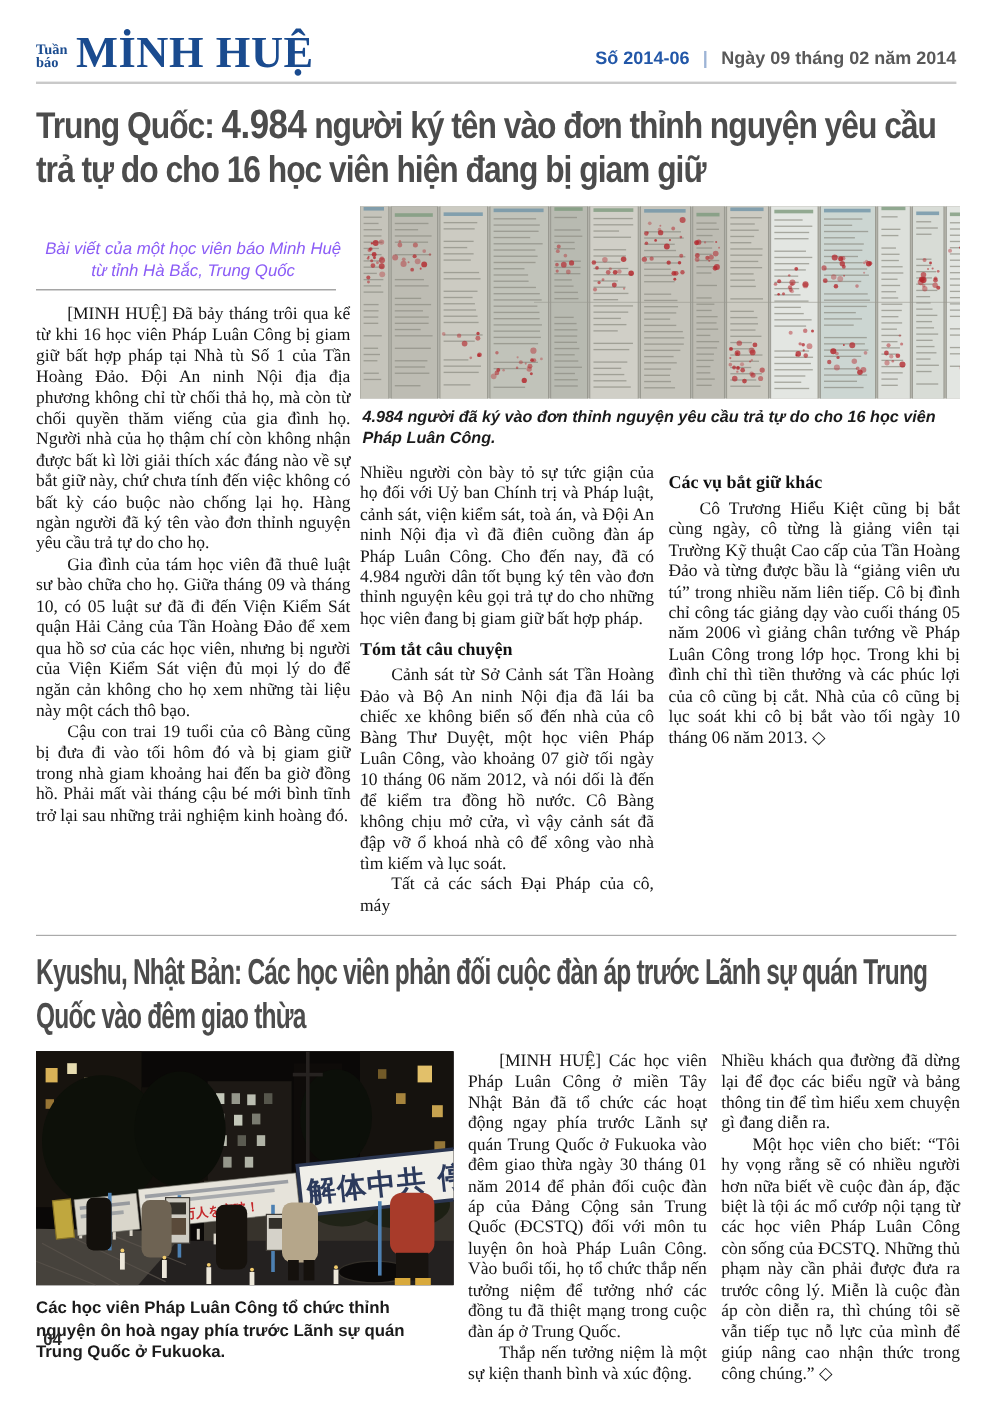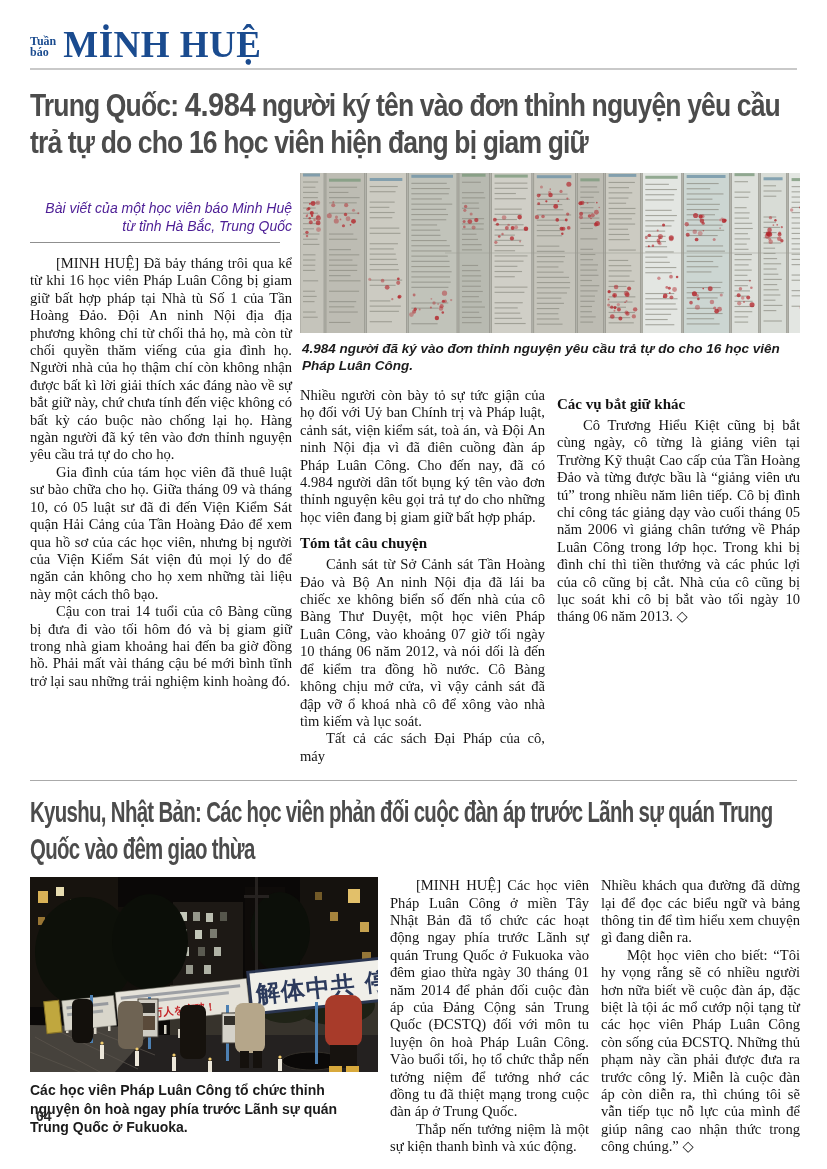--- a/index.html
+++ b/index.html
@@ -26,21 +26,21 @@
              line-height:37px;letter-spacing:-1px;color:#4c4c4c;}
   
   p{margin:0;text-align:justify;font-size:14.6px;line-height:17.4px;}
   .ind{text-indent:26px;}
   h3.sub{font-family:"Liberation Serif",serif;font-weight:700;font-size:15px;
          margin:9px 0 4px;color:#111;}
   .a1{display:flex;margin-left:30px;}
   .a1-col1{width:262px;margin-right:8px;}
   .a1-right{width:500px;}
   .byline{margin-top:26px;font-family:"Liberation Sans",sans-serif;font-style:italic;
-          font-size:14px;line-height:18px;color:#4c1d95;text-align:right;}
+          font-size:14px;line-height:18px;color:#8b5cf6;text-align:center;}
   .byline-rule{height:1px;background:#8f8f8f;margin:7px 0 12px;width:250px;}
   figure{margin:0;}
   .photo1{display:block;width:500px;height:160px;background:#b2b2aa;}
   .cap1{font-family:"Liberation Sans",sans-serif;font-style:italic;font-weight:700;
         font-size:13.5px;line-height:17px;color:#1b1b1b;margin:7px 0 0 2px;}
   .a1-cols{display:flex;margin-top:13px;}
   .a1-col2{width:245px;margin-right:12px;}
   .a1-col3{width:243px;}
   .section-rule{height:1px;background:#aaaaaa;margin:15px 30px 0;}
   .a2{display:flex;margin-left:30px;}
@@ -61,34 +61,39 @@
 <div class="page">
 
   <div class="masthead">
     <div class="logo">
       <div class="logo-stack">
         <span>Tuần</span>
         <span>báo</span>
       </div>
       <div class="logo-title">MİNH HUỆ</div>
     </div>
+    <div class="issue-info">
+      <span class="issue">Số 2014-06</span>
+      <span class="sep">|</span>
+      <span class="date">Ngày 09 tháng 02 năm 2014</span>
+    </div>
   </div>
   <div class="header-rule"></div>
 
   <h1 class="headline">
     <span>Trung Quốc: </span><span class="hl-num">4.984</span><span> người ký tên vào đơn thỉnh nguyện yêu cầu trả tự do cho 16 học viên hiện đang bị giam giữ</span>
   </h1>
 
   <div class="a1">
     <div class="a1-col1">
       <div class="byline">Bài viết của một học viên báo Minh Huệ từ tỉnh Hà Bắc, Trung Quốc</div>
       <div class="byline-rule"></div>
       <p class="ind">[MINH HUỆ] Đã bảy tháng trôi qua kể từ khi 16 học viên Pháp Luân Công bị giam giữ bất hợp pháp tại Nhà tù Số 1 của Tần Hoàng Đảo. Đội An ninh Nội địa địa phương không chỉ từ chối thả họ, mà còn từ chối quyền thăm viếng của gia đình họ. Người nhà của họ thậm chí còn không nhận được bất kì lời giải thích xác đáng nào về sự bắt giữ này, chứ chưa tính đến việc không có bất kỳ cáo buộc nào chống lại họ. Hàng ngàn người đã ký tên vào đơn thỉnh nguyện yêu cầu trả tự do cho họ.</p>
       <p class="ind">Gia đình của tám học viên đã thuê luật sư bào chữa cho họ. Giữa tháng 09 và tháng 10, có 05 luật sư đã đi đến Viện Kiểm Sát quận Hải Cảng của Tần Hoàng Đảo để xem qua hồ sơ của các học viên, nhưng bị người của Viện Kiểm Sát viện đủ mọi lý do để ngăn cản không cho họ xem những tài liệu này một cách thô bạo.</p>
-      <p class="ind">Cậu con trai 14 tuổi của cô Bàng cũng bị đưa đi vào tối hôm đó và bị giam giữ trong nhà giam khoảng hai đến ba giờ đồng hồ. Phải mất vài tháng cậu bé mới bình tĩnh trở lại sau những trải nghiệm kinh hoàng đó.</p>
+      <p class="ind">Cậu con trai 19 tuổi của cô Bàng cũng bị đưa đi vào tối hôm đó và bị giam giữ trong nhà giam khoảng hai đến ba giờ đồng hồ. Phải mất vài tháng cậu bé mới bình tĩnh trở lại sau những trải nghiệm kinh hoàng đó.</p>
     </div>
     <div class="a1-right">
       <figure>
         <svg class="photo1" id="petition-svg" viewBox="0 0 500 160">
             <rect x="0" y="0" width="500" height="160" fill="#b2b2aa"></rect>
             <rect x="0" y="-5.5245871020129815" width="24.001424399205217" height="168" fill="#c5c4bb" stroke="#8e8e85" stroke-width="0.6"></rect>
             <rect x="3" y="0.47541289798701847" width="17.001424399205217" height="3" fill="#6f94a8" opacity="0.8"></rect>
             <rect x="3" y="8.475412897987018" width="15.160990706338822" height="1.1" fill="#8b8b82" opacity="0.7"></rect>
             <rect x="3" y="13.67541289798702" width="12.440366000211716" height="1.1" fill="#8b8b82" opacity="0.7"></rect>
             <rect x="3" y="18.87541289798702" width="15.335793768547147" height="1.1" fill="#8b8b82" opacity="0.7"></rect>

